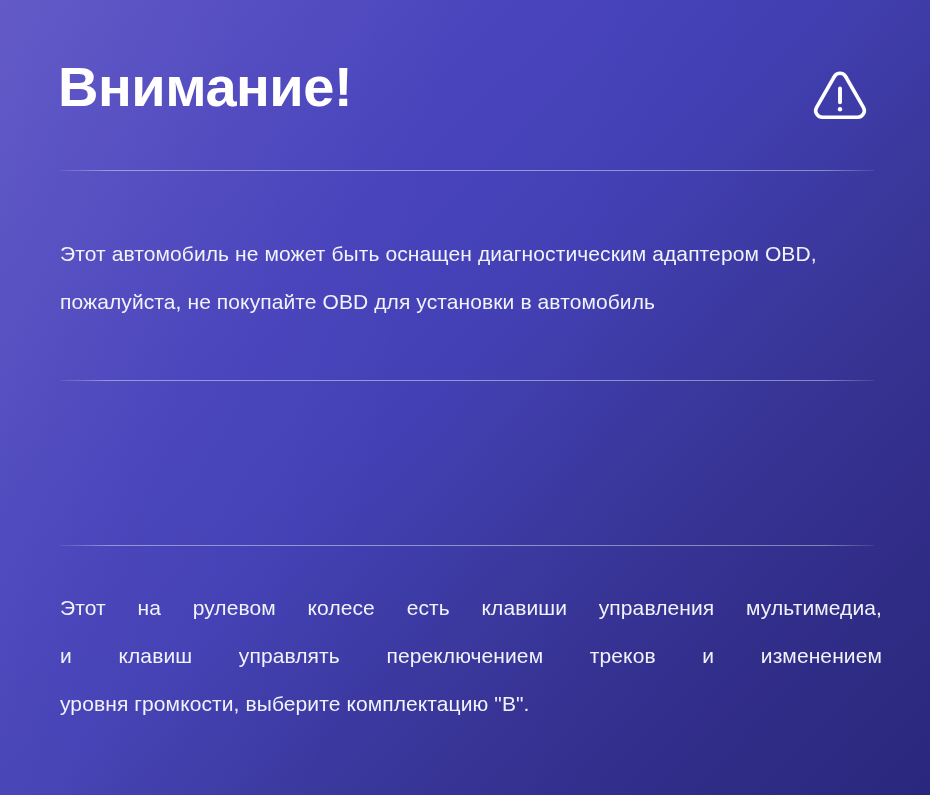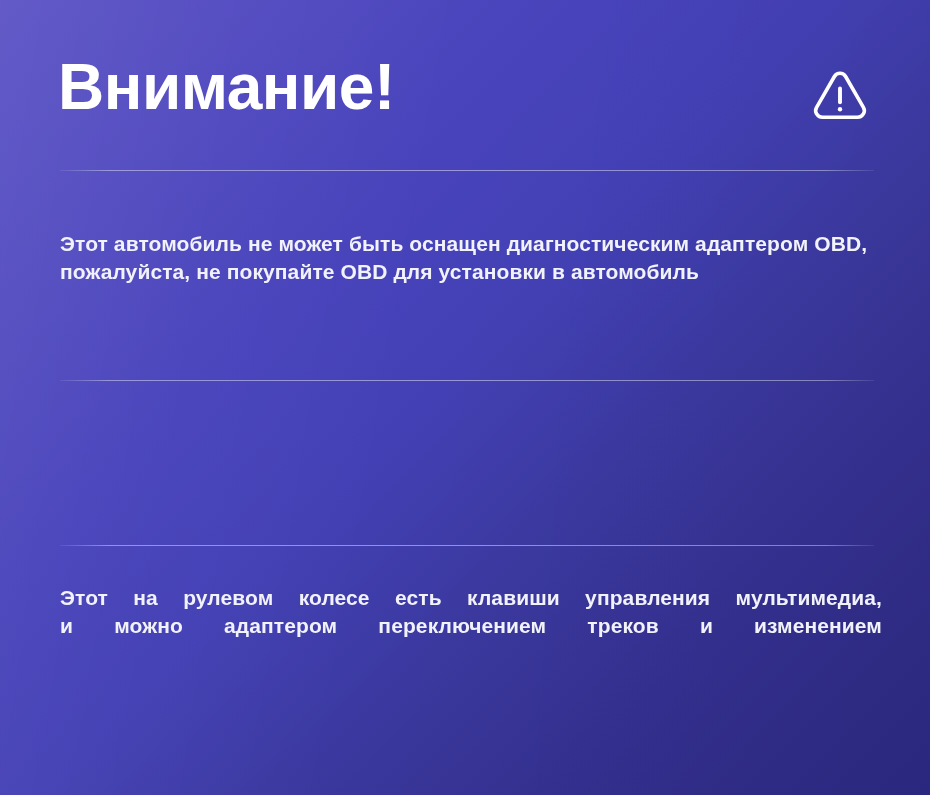--- a/index.html
+++ b/index.html
@@ -32,21 +32,21 @@
     inset: 0;
     background: linear-gradient(100deg, rgba(255,255,255,0.055) 0%, rgba(255,255,255,0.02) 22%, rgba(255,255,255,0) 45%, rgba(0,0,0,0.03) 100%);
     pointer-events: none;
   }
 
   .title {
     position: absolute;
     left: 58px;
     top: 58px;
     margin: 0;
-    font-size: 64px;
+    font-size: 56px;
     line-height: 58px;
     font-weight: bold;
     color: #ffffff;
     letter-spacing: -0.5px;
     white-space: nowrap;
   }
 
   .warn-icon {
     position: absolute;
     left: 812px;
@@ -70,22 +70,22 @@
   }
   #div1 { top: 170px; }
   #div2 { top: 380px; }
   #div3 { top: 545px; }
 
   .para {
     position: absolute;
     left: 60px;
     color: #f2f2fb;
     font-size: 21px;
-    line-height: 28px;
-    font-weight: bold;
+    line-height: 48px;
+    font-weight: normal;
     letter-spacing: 0.1px;
   }
   #p1 { top: 209px; width: 818px; }
   #p2 { top: 419px; width: 824px; }
   #p3 { top: 584px; width: 822px; text-align: justify; }
 
   
   #p3 .j { display: block; text-align: justify; text-align-last: justify; }
   #p3 .n { display: block; text-align: left; }
 </style>
@@ -108,16 +108,17 @@
 
   <p class="para" id="p1">Этот автомобиль не может быть оснащен диагностическим адаптером OBD, пожалуйста, не покупайте OBD для установки в автомобиль</p>
 
   <div class="divider" id="div2"></div>
 
 
   <div class="divider" id="div3"></div>
 
   <div class="para" id="p3">
     <span class="j">Этот на рулевом колесе есть клавиши управления мультимедиа,</span>
-    <span class="j">и можно адаптером переключением треков и изменением</span>
+    <span class="j">и клавиш управлять переключением треков и изменением</span>
+    <span class="n">уровня громкости, выберите комплектацию "В".</span>
   </div>
 
 </div>
 
 </body></html>

